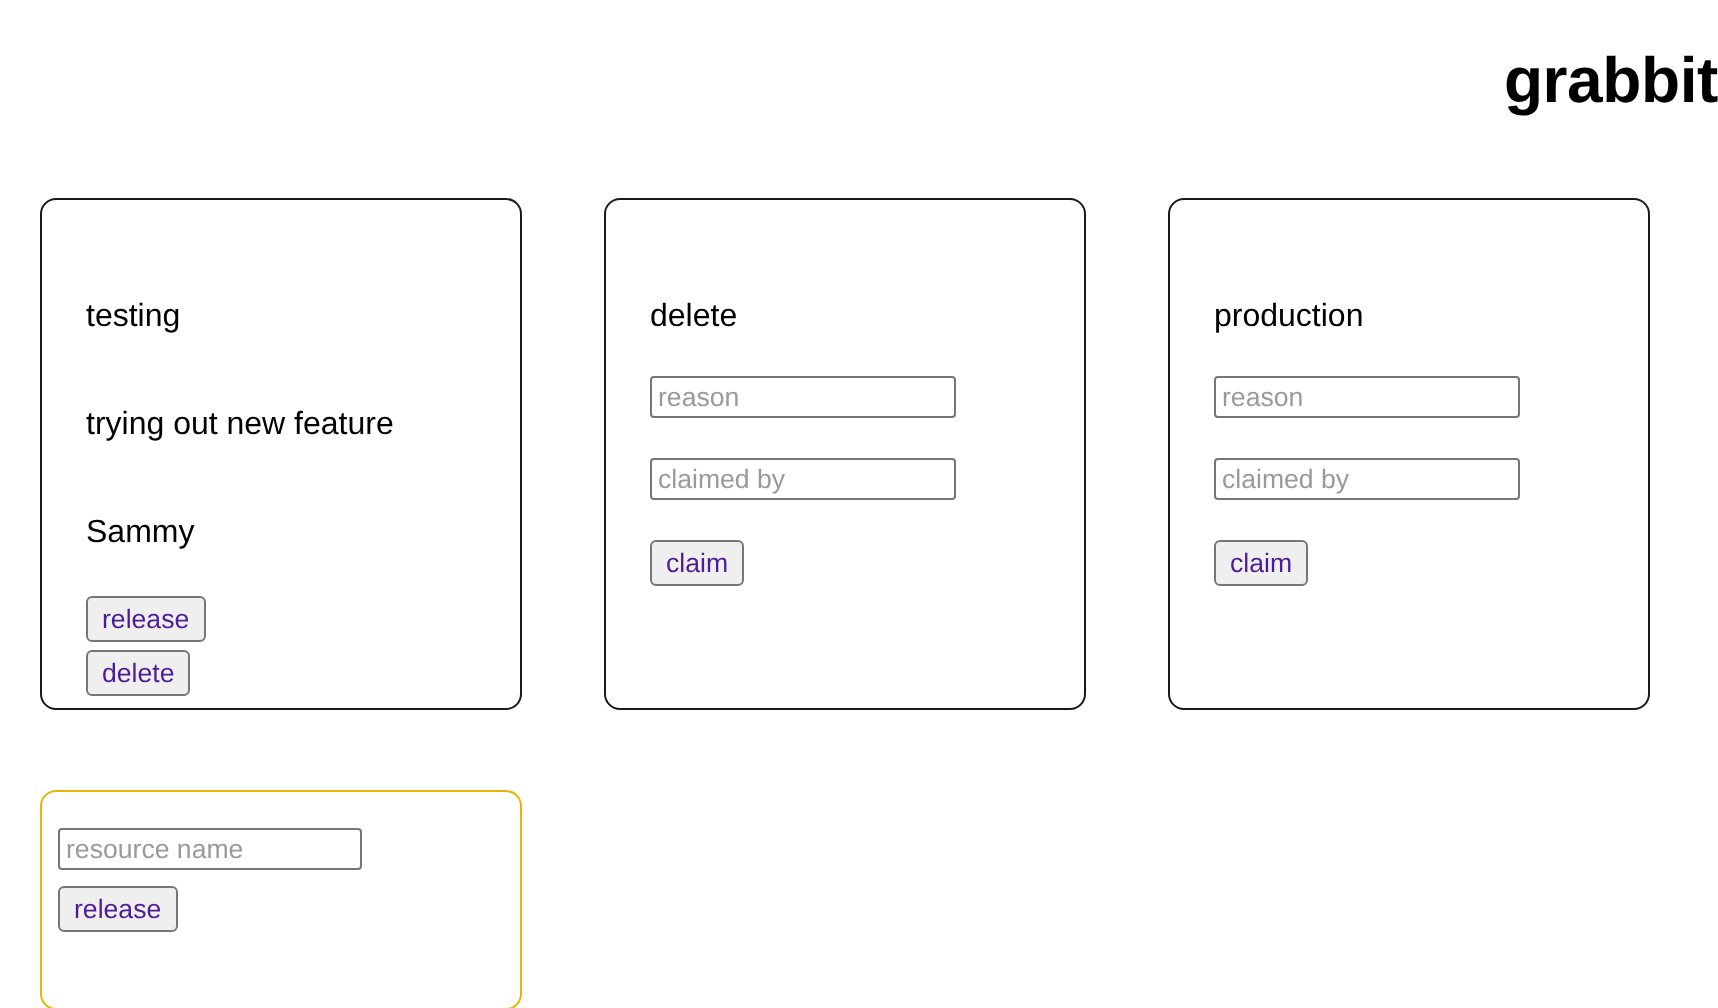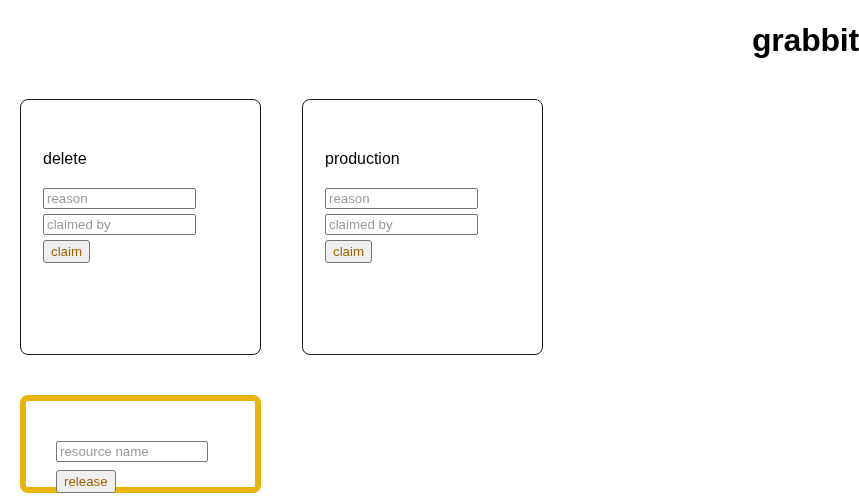--- a/index.html
+++ b/index.html
@@ -55,21 +55,21 @@
     line-height: 19px;
     margin: 0;
     padding-top: 35px;
     color: #000000;
   }
   .field-stack {
     margin-top: 20px;
     display: flex;
     flex-direction: column;
     align-items: flex-start;
-    gap: 1px;
+    gap: 16px;
   }
   .text-input {
     box-sizing: border-box;
     display: block;
     width: 153px;
     height: 21px;
     font-family: "Liberation Sans", sans-serif;
     font-size: 13.3px;
     line-height: 17px;
     padding: 1px 3px;
@@ -90,58 +90,67 @@
     box-sizing: border-box;
     display: inline-block;
     font-family: "Liberation Sans", sans-serif;
     font-size: 13.3px;
     line-height: 15px;
     padding: 3px 7px;
     margin: 0;
     border: 1px solid #767676;
     border-radius: 3px;
     background: #efefef;
-    color: #a16207;
+    color: #4c1d95;
     cursor: pointer;
     text-align: center;
   }
   .btn-stack {
     margin-top: 22px;
     display: flex;
     flex-direction: column;
     align-items: flex-start;
     gap: 4px;
   }
   .create-card {
     box-sizing: border-box;
     position: absolute;
     left: 20px;
     top: 395px;
     width: 241px;
-    height: 98px;
-    border: 6px solid #eab308;
+    height: 110px;
+    border: 1px solid #eab308;
     border-radius: 8px;
     background: #ffffff;
-    padding: 30px;
+    padding: 8px;
   }
   .create-inner {
     display: flex;
     flex-direction: column;
     align-items: flex-start;
     gap: 4px;
     padding-top: 10px;
   }
 </style>
 </head>
 <body>
 
 <h1 class="page-title">grabbit</h1>
 
 <div class="cards-row">
 
+  <div class="card">
+    <p class="card-title">testing</p>
+    <p class="card-line">trying out new feature</p>
+    <p class="card-line">Sammy</p>
+    <div class="btn-stack">
+      <button class="btn" type="button">release</button>
+      <button class="btn" type="button">delete</button>
+    </div>
+  </div>
 
   <div class="card">
     <p class="card-title">delete</p>
     <div class="field-stack">
       <input class="text-input" type="text" placeholder="reason" style="">
       <input class="text-input" type="text" placeholder="claimed by" style="">
       <button class="btn" type="button">claim</button>
     </div>
   </div>
 

